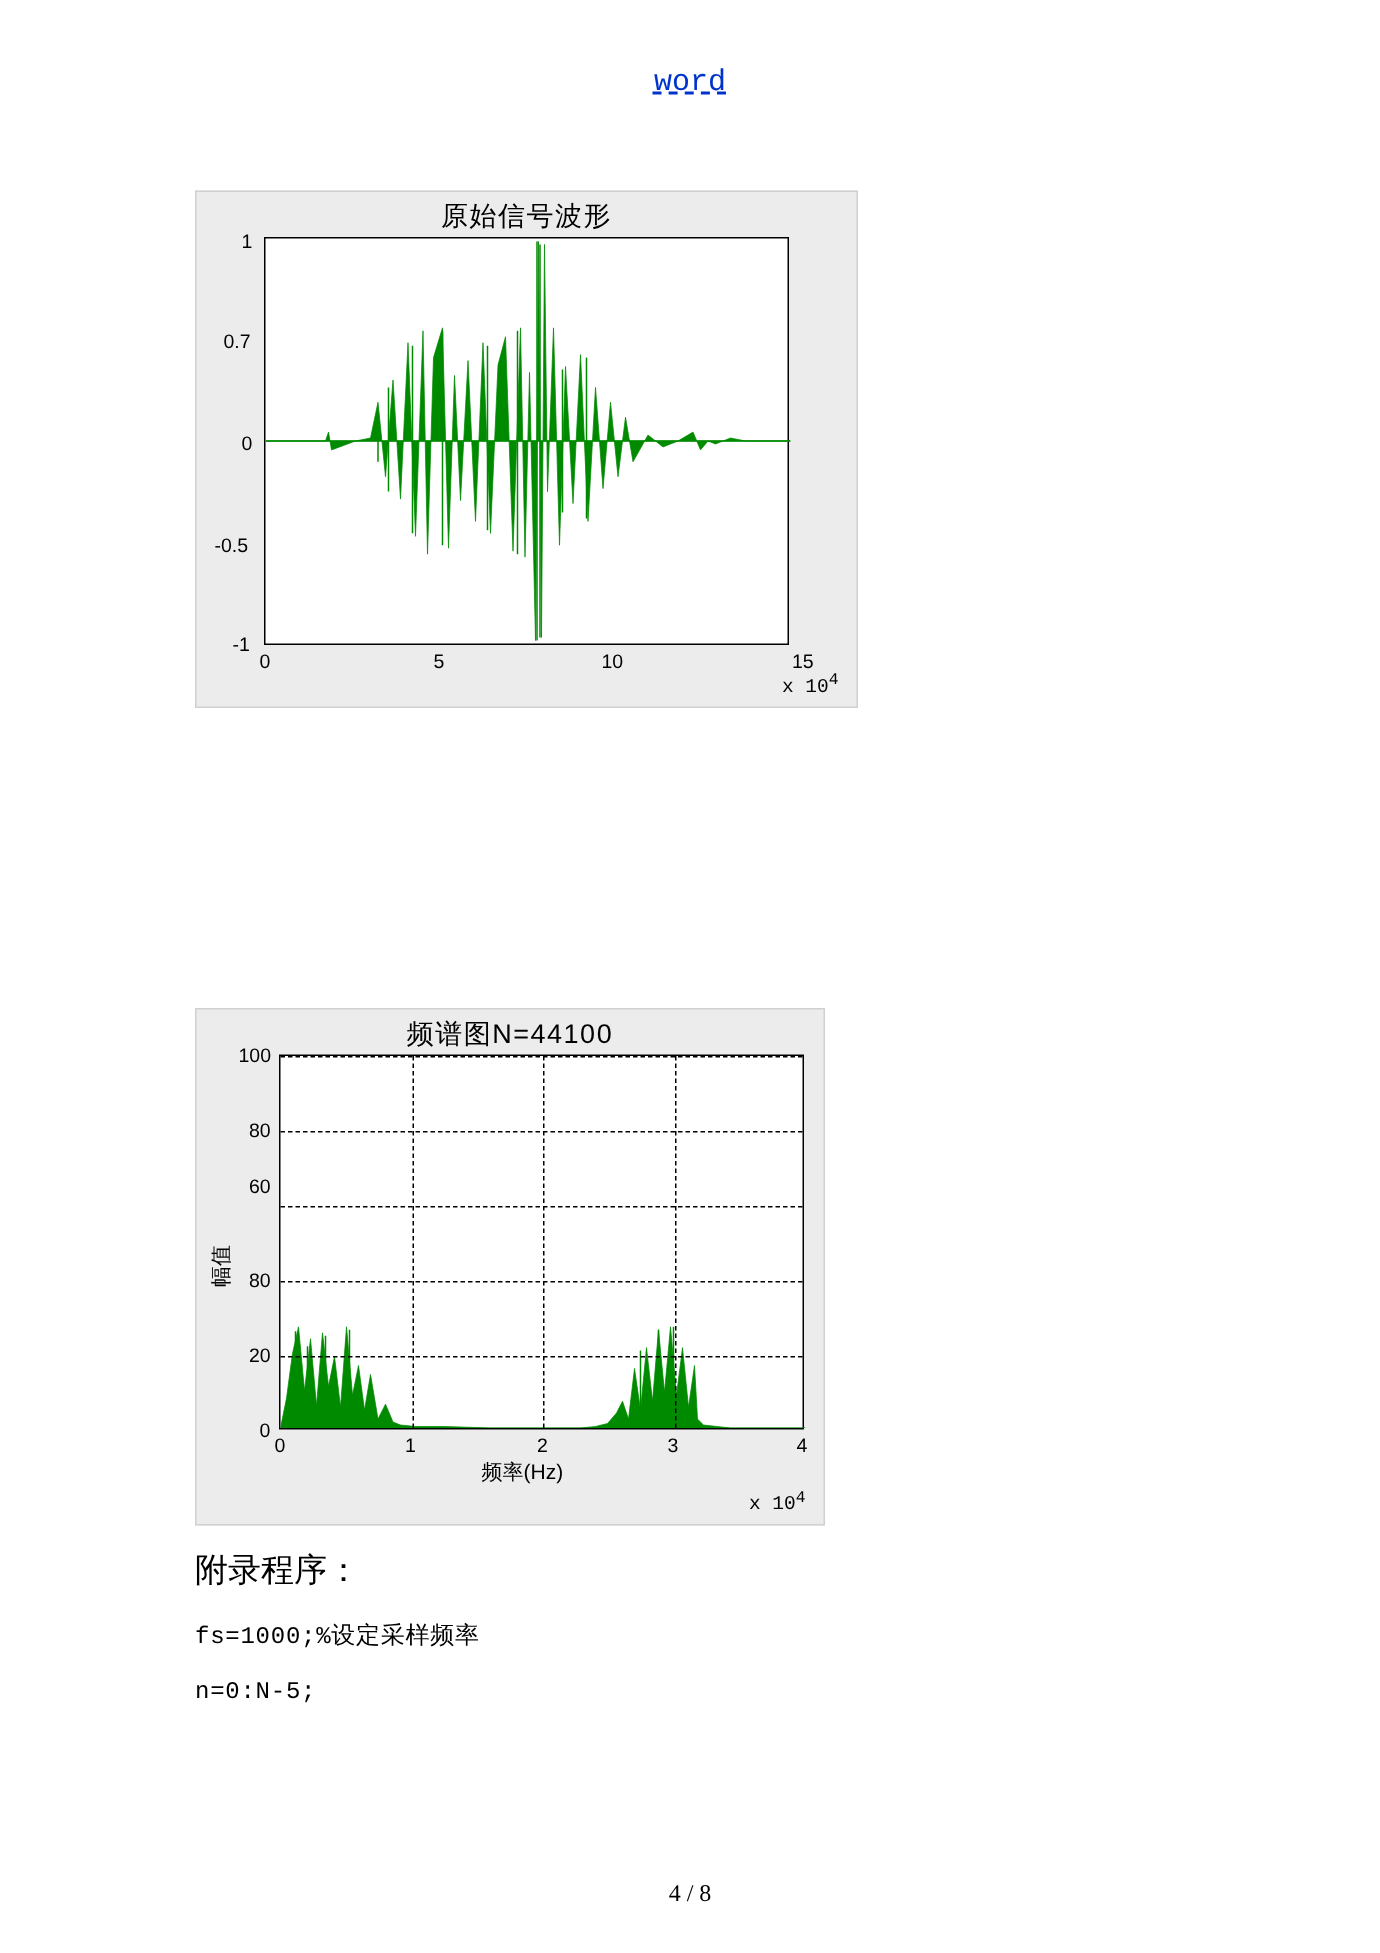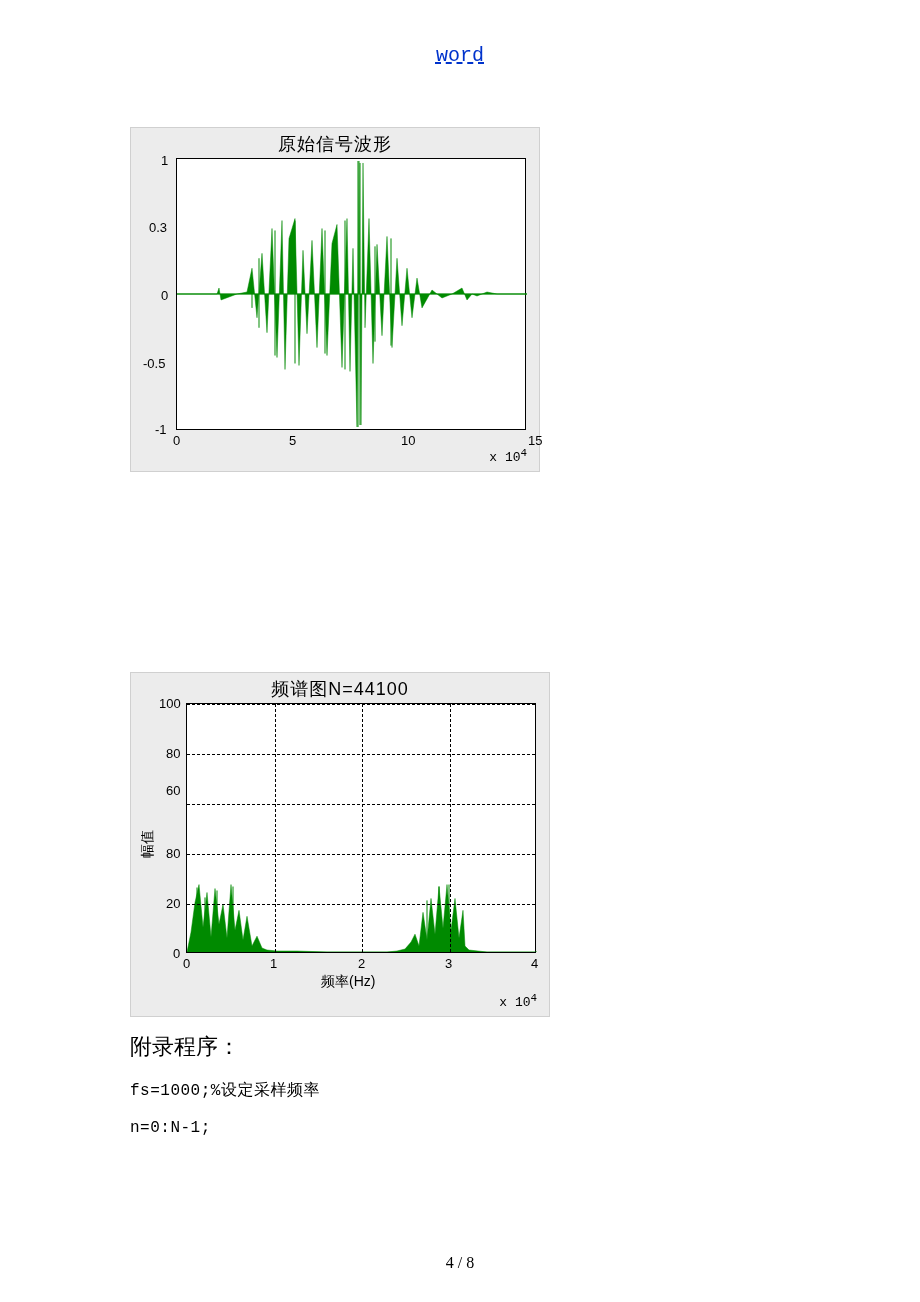--- a/index.html
+++ b/index.html
@@ -25,21 +25,21 @@
     font-size: 20px;
     margin-bottom: 60px;
   }
   .figure {
     background: #ececec;
     border: 1px solid #d0d0d0;
     position: relative;
     box-sizing: border-box;
   }
   .figure1 {
-    width: 410px;
+    width: 442px;
     height: 345px;
     margin-bottom: 200px;
   }
   .figure2 {
     width: 420px;
     height: 345px;
     margin-bottom: 15px;
   }
   .plot-title {
     text-align: center;
@@ -121,21 +121,21 @@
 <body>
 
 <div class="page">
 
   <div class="header-link">word</div>
 
   <div class="figure figure1">
     <div class="plot-title">原始信号波形</div>
 
     <div class="tick-label" style="left:30px; top:25px;">1</div>
-    <div class="tick-label" style="left:18px; top:92px;">0.3</div>
+    <div class="tick-label" style="left:18px; top:92px;">0.7</div>
     <div class="tick-label" style="left:30px; top:160px;">0</div>
     <div class="tick-label" style="left:12px; top:228px;">-0.5</div>
     <div class="tick-label" style="left:24px; top:294px;">-1</div>
 
     <div class="plot-area" style="left:45px; top:30px; width:350px; height:272px;">
       <svg viewBox="0 0 350 272" width="350" height="270" preserveAspectRatio="none">
 
         <line x1="0" y1="136" x2="350" y2="136" stroke="#008800" stroke-width="1"></line>
 
         <path fill="#008a00" stroke="#008a00" stroke-width="0.5" d="
@@ -236,16 +236,16 @@
     <div class="xlabel" style="left:190px; top:300px;">频率(Hz)</div>
 
     <div class="exp-label" style="right:12px; bottom:6px;">
       <span>x 10</span><sup>4</sup>
     </div>
   </div>
 
   <div class="section-title">附录程序：</div>
 
   <div class="code-line">fs=1000;%设定采样频率</div>
-  <div class="code-line">n=0:N-1;</div>
+  <div class="code-line">n=0:N-5;</div>
 
   <div class="page-num">4 / 8</div>
 </div>
 
 </body></html>

